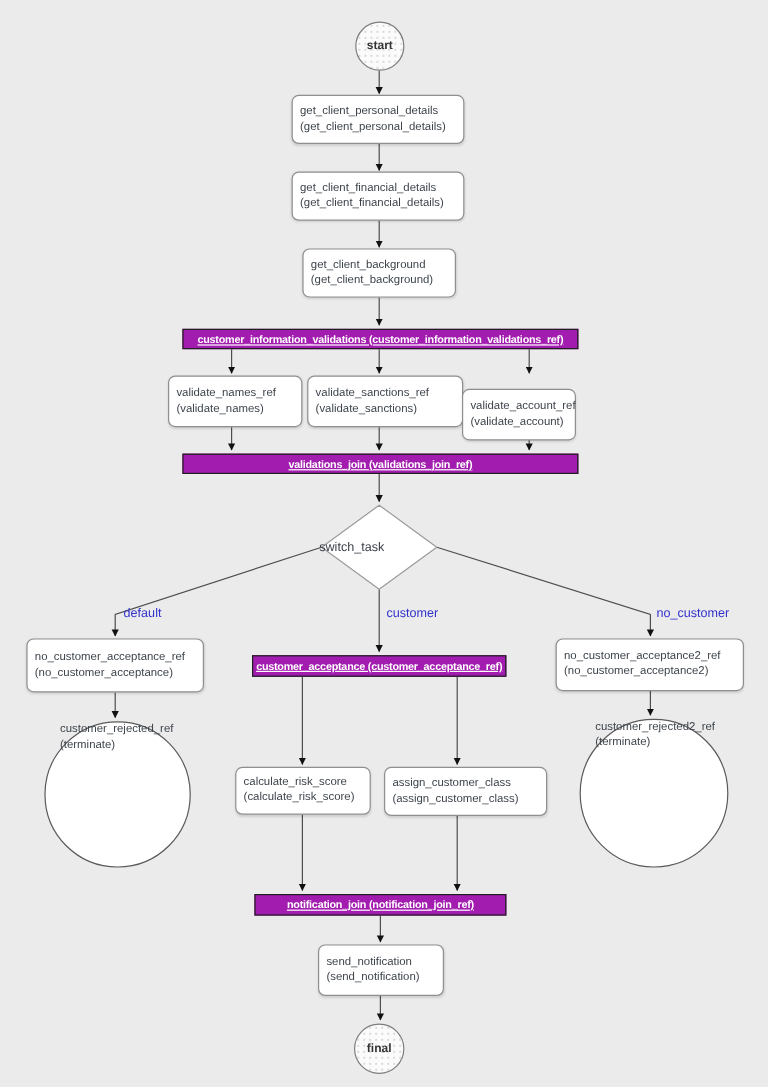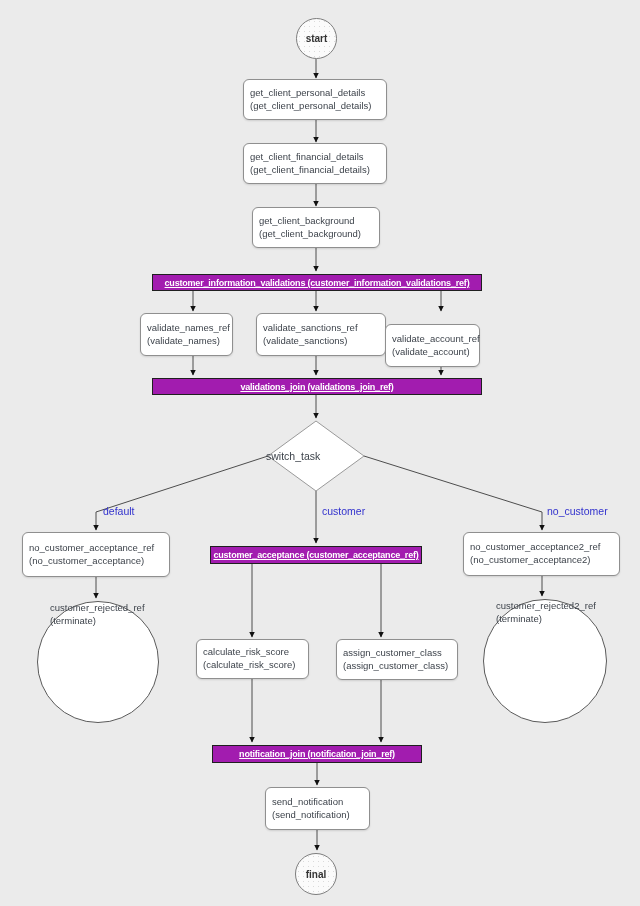--- a/index.html
+++ b/index.html
@@ -100,21 +100,21 @@
 
   <div class="task" style="left:252px;top:207px;width:128px;height:41px;">
     <span>get_client_background</span>
     <span>(get_client_background)</span>
   </div>
 
   <div class="bar" style="left:152px;top:274px;width:330px;height:17px;">
     <span>customer_information_validations (customer_information_validations_ref)</span>
   </div>
 
-  <div class="task" style="left:140px;top:313px;width:93px;height:43px;">
+  <div class="task" style="left:140px;top:313px;width:112px;height:43px;">
     <span>validate_names_ref</span>
     <span>(validate_names)</span>
   </div>
 
   <div class="task" style="left:256px;top:313px;width:130px;height:43px;">
     <span>validate_sanctions_ref</span>
     <span>(validate_sanctions)</span>
   </div>
 
   <div class="task" style="left:385px;top:313px;width:95px;height:43px;margin-top:11px;">
@@ -149,21 +149,21 @@
   <div class="terminate" style="left:37px;top:601px;width:122px;height:122px;">
     <span>customer_rejected_ref</span>
     <span>(terminate)</span>
   </div>
 
   <div class="task" style="left:196px;top:639px;width:113px;height:40px;">
     <span>calculate_risk_score</span>
     <span>(calculate_risk_score)</span>
   </div>
 
-  <div class="task" style="left:320px;top:639px;width:122px;height:41px;margin-left:16px;">
+  <div class="task" style="left:320px;top:639px;width:136px;height:41px;">
     <span>assign_customer_class</span>
     <span>(assign_customer_class)</span>
   </div>
 
   <div class="terminate" style="left:483px;top:599px;width:124px;height:124px;">
     <span>customer_rejected2_ref</span>
     <span>(terminate)</span>
   </div>
 
   <div class="bar" style="left:212px;top:745px;width:210px;height:18px;">

